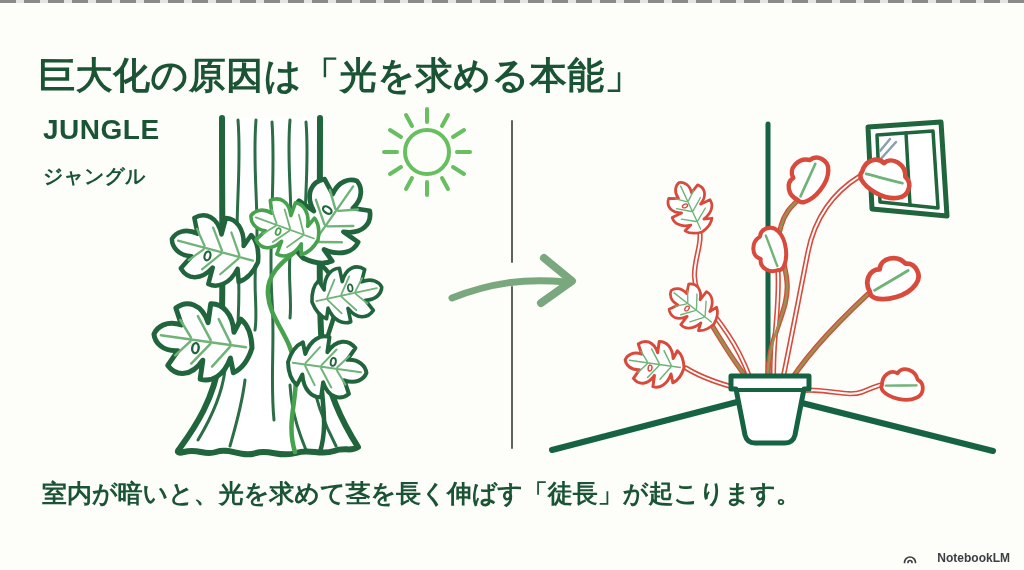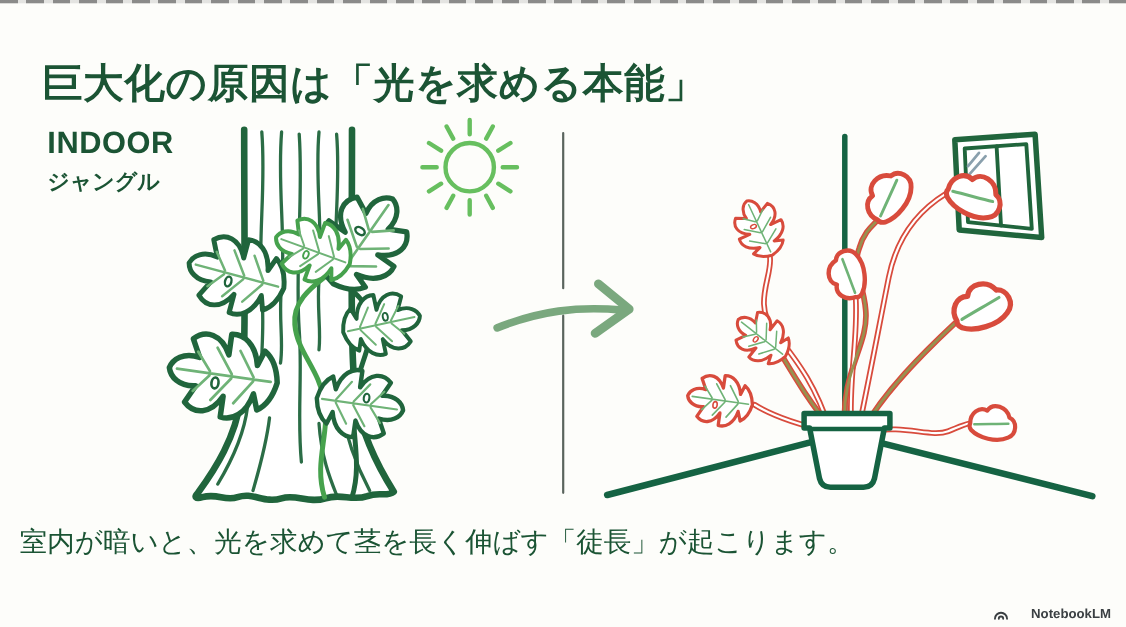--- a/index.html
+++ b/index.html
@@ -10,25 +10,25 @@
   }
   html,body{margin:0;padding:0;}
   body{font-family:"Liberation Sans","DejaVu Sans",sans-serif;background:#e9e9e9;}
   .slide{position:relative;width:1024px;height:570px;background:var(--bg);overflow:hidden;}
   .top-edge{position:absolute;top:0;left:0;right:0;height:3px;
     background:repeating-linear-gradient(90deg,rgba(45,45,45,.55) 0 16px,rgba(45,45,45,.12) 16px 24px);}
   .page-title{position:absolute;left:38px;top:26px;font-size:37px;font-weight:800;
     color:var(--text-green);letter-spacing:.5px;white-space:nowrap;}
   .panel-label{position:absolute;color:var(--text-green);line-height:1;white-space:nowrap;}
   .panel-label .en{font-size:28px;font-weight:800;letter-spacing:.5px;display:block;}
-  .panel-label .ja{font-size:20px;font-weight:700;display:block;margin-top:12px;}
+  .panel-label .ja{font-size:20px;font-weight:700;display:block;margin-top:22px;}
   .label-jungle{left:43px;top:116px;}
   .label-indoor{left:556px;top:116px;}
-  .caption{position:absolute;left:18px;top:477px;color:var(--text-green);
-    font-size:25px;font-weight:400;line-height:32px;white-space:nowrap;}
+  .caption{position:absolute;left:42px;top:477px;color:var(--text-green);
+    font-size:25px;font-weight:700;line-height:32px;white-space:nowrap;}
   .watermark{position:absolute;right:14px;bottom:5px;display:flex;align-items:center;gap:20px;
     color:var(--watermark);font-size:12px;font-weight:600;}
   .art{position:absolute;left:0;top:0;}
   svg *{fill:none;stroke-linecap:round;stroke-linejoin:round;}
   .cInk{stroke:var(--ink);}  .fW{fill:#fff;}
   .cBright{stroke:var(--bright);}
   .cSun{stroke:var(--sun);}
   .cArrow{stroke:var(--arrow);}
   .cDiv{stroke:var(--divider);}
   .cPot{stroke:var(--pot);}
@@ -43,21 +43,21 @@
 </style>
 </head>
 <body>
 
 <div class="slide">
   <div class="top-edge"></div>
 
   <h1 class="page-title">巨大化の原因は「光を求める本能」</h1>
 
   <div class="panel-label label-jungle">
-    <span class="en">INDOOR</span>
+    <span class="en">JUNGLE</span>
     <span class="ja">ジャングル</span>
   </div>
 
 
   <svg class="art" width="1024" height="570" viewBox="0 0 1024 570" aria-hidden="true">
     <defs>
       <g id="mleaf">
         <path class="fW" stroke="currentColor" stroke-width="5" d="M0,0 C2,-12 7,-22 15,-27 L20,-13 C24,-32 36,-40 47,-38 L47,-19 C56,-37 71,-39 81,-29 L73,-13 C88,-16 97,-8 99,0
              C97,8 88,16 73,13 L81,29 C71,39 56,37 47,19 L47,38 C36,40 24,32 20,13 L15,27 C7,22 2,12 0,0 Z"></path>
         <path class="vein" stroke-width="2.5" d="M6,0 L92,0 M22,-2 L37,-24 M42,-2 L58,-24 M62,-2 L75,-18 M22,2 L37,24 M42,2 L58,24 M62,2 L75,18"></path>

